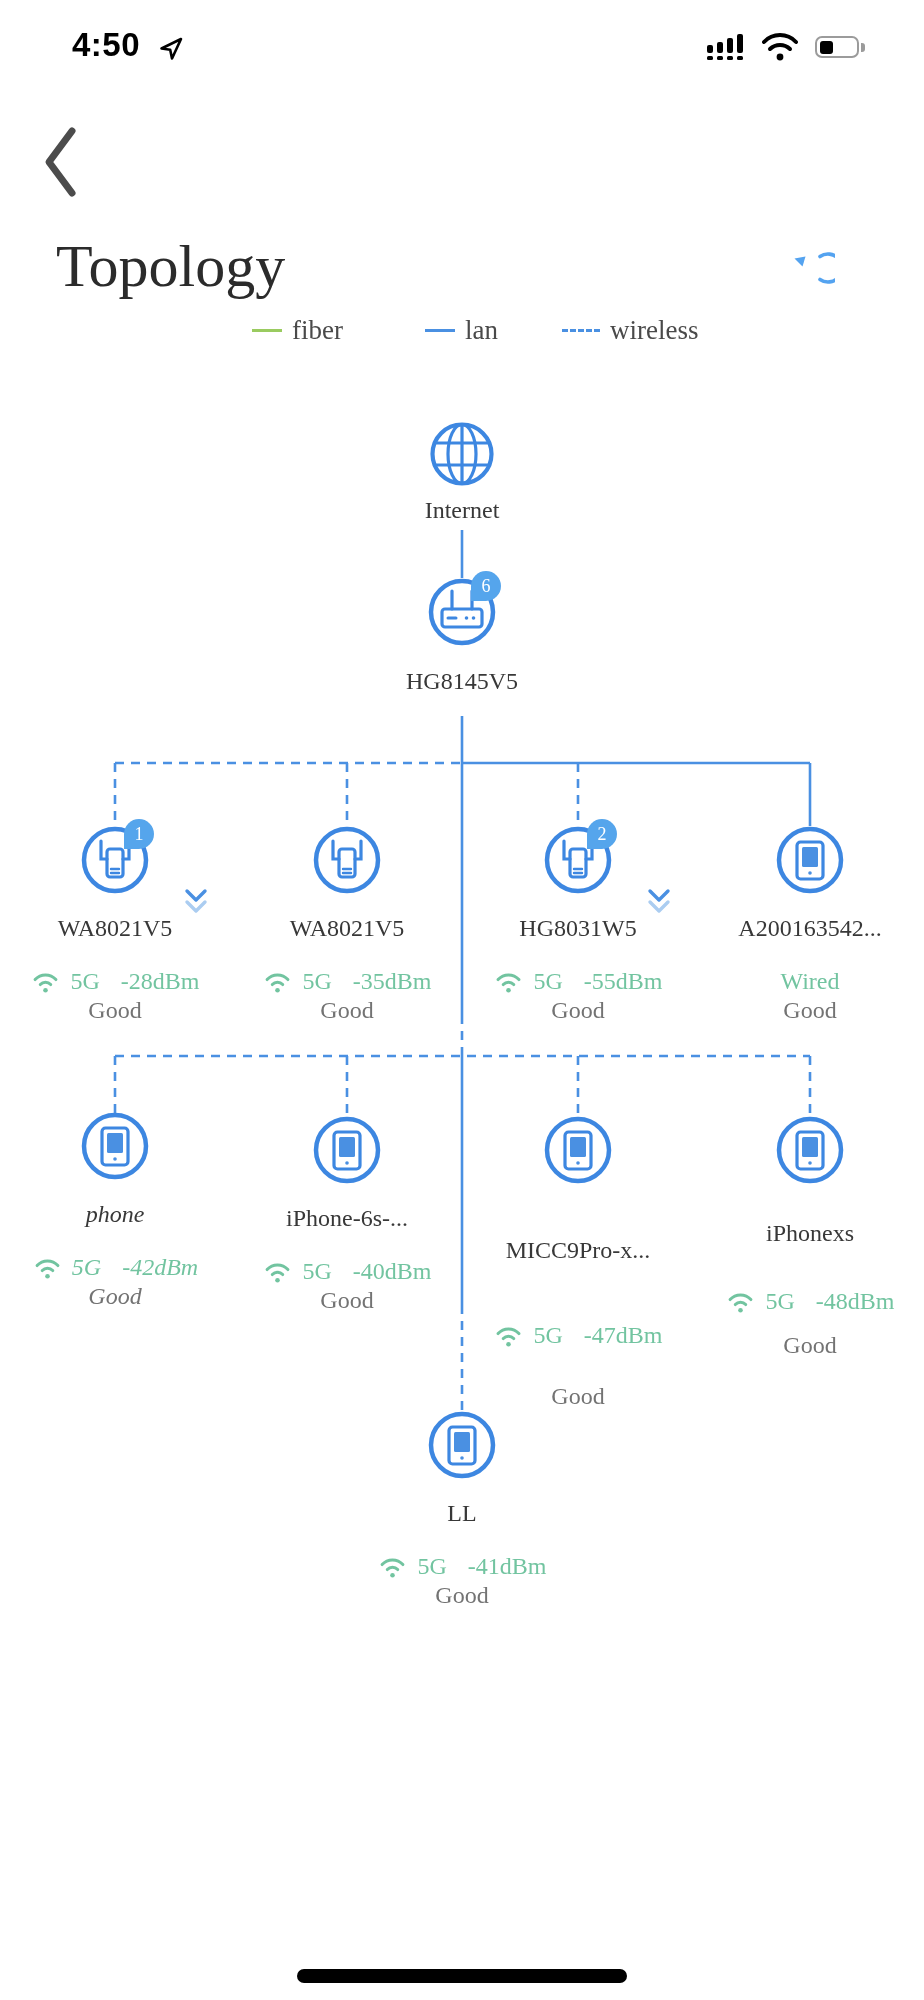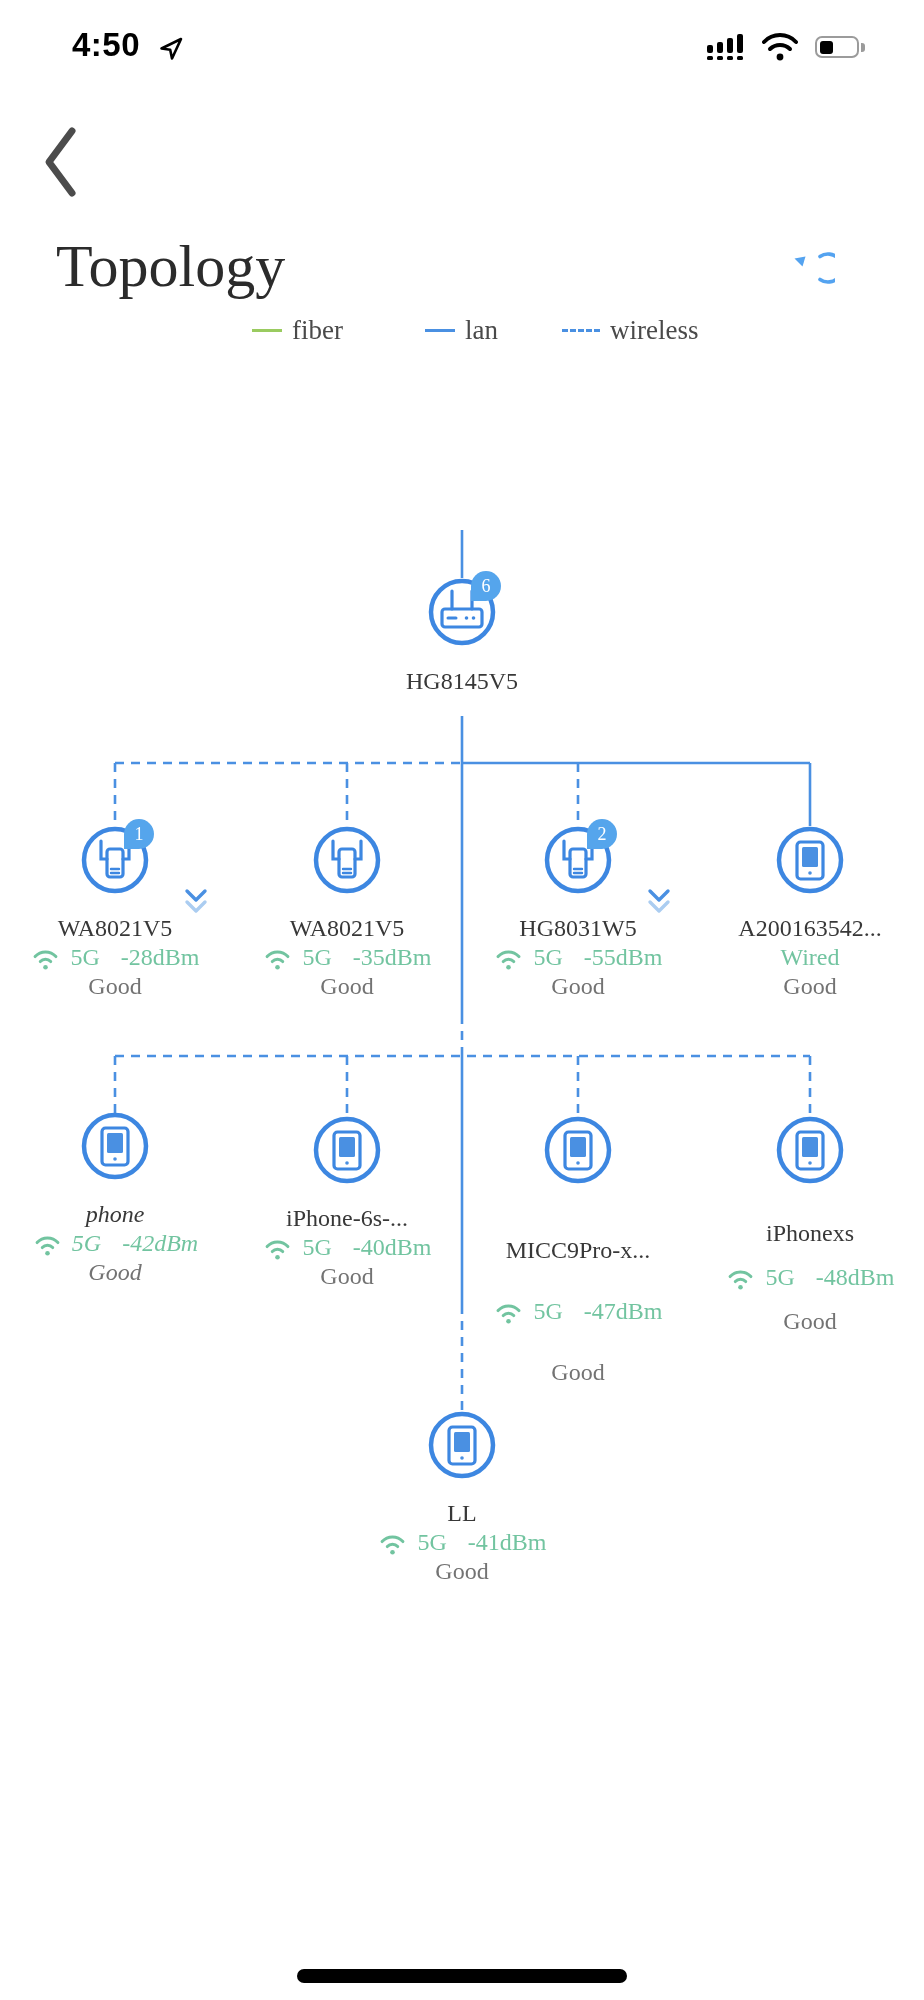--- a/index.html
+++ b/index.html
@@ -30,21 +30,21 @@
   .sw-solid-blue{width:30px;border-top:3.5px solid #4a90e2;}
   .sw-dashed-blue{width:38px;border-top:3.5px dashed #4a90e2;}
   
   .wires{position:absolute;left:0;top:0;z-index:0;pointer-events:none;}
   
   .node{position:absolute;width:220px;display:flex;flex-direction:column;align-items:center;z-index:2;}
   .circle-wrap{width:68px;height:68px;cursor:pointer;}
   .node-label{margin-top:21px;font-size:24px;color:#383838;white-space:nowrap;}
   .node-label.gw{margin-top:22px;}
   .node-label.inet{margin-top:10px;}
-  .signal{margin-top:2px;display:flex;align-items:flex-end;gap:9px;color:#72c4a0;font-size:24px;white-space:nowrap;}
+  .signal{margin-top:26px;display:flex;align-items:center;gap:9px;color:#72c4a0;font-size:24px;white-space:nowrap;}
   .signal .band{margin-right:12px;}
   .quality{margin-top:2px;color:#737373;font-size:24px;}
   .badge{position:absolute;left:119px;top:-7px;width:30px;height:30px;background:#55a5ec;
     border-radius:50% 50% 50% 0;color:#fff;font-size:18px;display:flex;align-items:center;justify-content:center;z-index:3;}
   .expand{position:absolute;left:178px;top:62px;width:26px;height:28px;cursor:pointer;}
   
   .home{position:absolute;left:297px;top:1969px;width:330px;height:14px;border-radius:7px;background:#000;cursor:grab;}
 </style>
 </head>
 <body>
@@ -120,20 +120,30 @@
       <path d="M578 763 V826" stroke-dasharray="9 7"></path>
       <path d="M810 763 V826"></path>
       <path d="M115 1056 H810" stroke-dasharray="9 7"></path>
       <path d="M115 1056 V1116" stroke-dasharray="9 7"></path>
       <path d="M347 1056 V1116" stroke-dasharray="9 7"></path>
       <path d="M578 1056 V1116" stroke-dasharray="9 7"></path>
       <path d="M810 1056 V1116" stroke-dasharray="9 7"></path>
     </g>
   </svg>
 
+  <div class="node" style="left:352px;top:421px;">
+    <svg width="66" height="66" viewBox="0 0 66 66">
+      <circle cx="33" cy="33" r="29.5" fill="#fff" stroke="#3d87e1" stroke-width="4.2"></circle>
+      <ellipse cx="33" cy="33" rx="14" ry="29.5" fill="none" stroke="#3d87e1" stroke-width="3.2"></ellipse>
+      <path d="M33 3.5 V62.5" stroke="#3d87e1" stroke-width="3.2"></path>
+      <path d="M5.5 22 H60.5" stroke="#3d87e1" stroke-width="3.2"></path>
+      <path d="M5.5 44 H60.5" stroke="#3d87e1" stroke-width="3.2"></path>
+    </svg>
+    <div class="node-label inet">Internet</div>
+  </div>
 
   <div class="node" style="left:352px;top:578px;">
     <div class="circle-wrap">
       <svg width="68" height="68" viewBox="0 0 68 68">
         <circle cx="34" cy="34" r="31" fill="#fff" stroke="#3d87e1" stroke-width="4.5"></circle>
         <path d="M24 13 V31 M44 13 V31" stroke="#3d87e1" stroke-width="3.2" stroke-linecap="round"></path>
         <rect x="14" y="31" width="40" height="18" rx="3" fill="none" stroke="#3d87e1" stroke-width="3.2"></rect>
         <path d="M20 40 H28" stroke="#3d87e1" stroke-width="3" stroke-linecap="round"></path>
         <circle cx="38.5" cy="40" r="1.8" fill="#3d87e1"></circle>
         <circle cx="45.5" cy="40" r="1.8" fill="#3d87e1"></circle>

